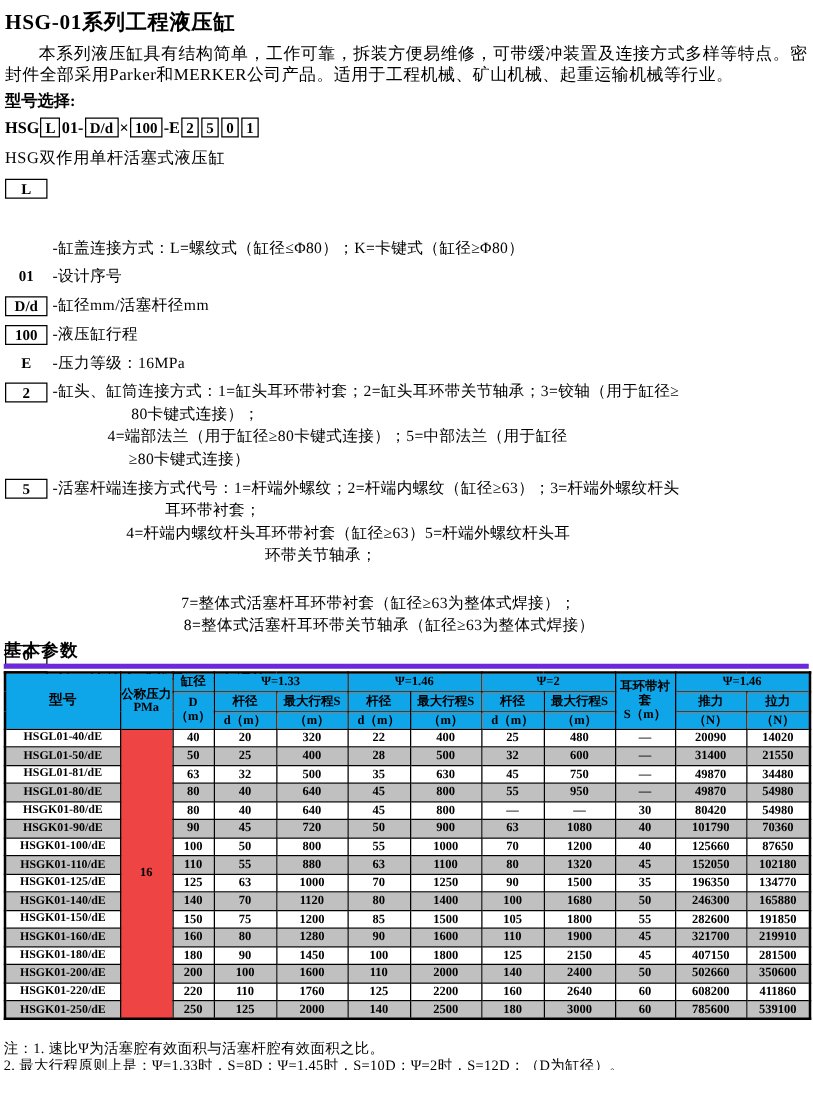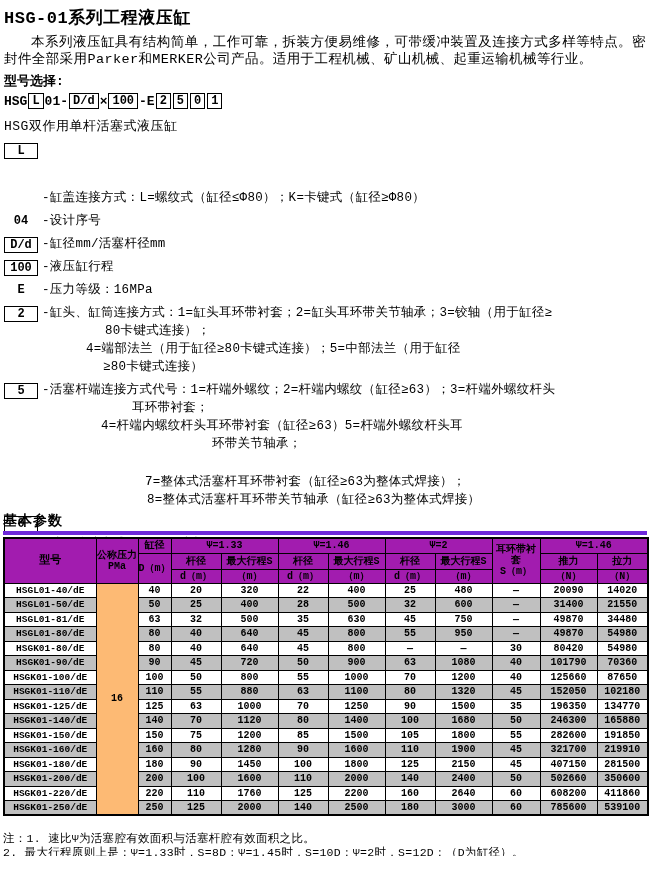--- a/index.html
+++ b/index.html
@@ -2,21 +2,21 @@
 <html><head>
 <meta charset="utf-8">
 <style>
   * { margin:0; padding:0; box-sizing:border-box; }
   html,body { background:#fff; }
   .page {
     position:relative;
     width:650px; height:856px;
     background:#fff;
     color:#000;
-    font-family:Liberation Mono, monospace;
+    font-family:Liberation Serif, serif;
     overflow:hidden;
     padding:6px 4px 0 4px;
   }
   .title { font-size:17px; font-weight:bold; letter-spacing:0.5px; margin-bottom:5px; }
   .intro {
     font-size:13.5px; line-height:17px; text-align:justify;
     text-indent:2em; width:642px; margin-bottom:4px; letter-spacing:0.4px;
   }
   .sel-heading { font-size:13px; font-weight:bold; margin:2px 0 3px 0; }
   .formula { height:20px; margin-bottom:4px; font-weight:bold; font-size:13px; }
@@ -41,29 +41,29 @@
     border-bottom:4px solid #6d28d9; padding-bottom:1px; margin-bottom:2px; width:644px;
   }
   table.params {
     width:644px; border-collapse:collapse; table-layout:fixed;
     border:2px solid #000; font-weight:bold;
   }
   table.params th, table.params td {
     border:1px solid #000; text-align:center; vertical-align:middle;
     padding:0; overflow:hidden;
   }
-  thead th { background:#a21caf; font-size:10px; line-height:11px; }
+  thead th { background:#0ea5e9; font-size:10px; line-height:11px; }
   thead tr:nth-child(1) th { height:15px; }
   thead tr:nth-child(2) th { height:16px; }
   thead tr:nth-child(3) th { height:14px; }
   th.c-model { font-size:11px; }
   tbody td { height:14.5px; font-size:10px; }
   tbody td.c-model { font-size:9.5px; }
   tbody tr.shade td { background:#c0c0c0; }
-  tbody td.c-press-body { background:#fdba74; font-size:10px; }
+  tbody td.c-press-body { background:#ef4444; font-size:10px; }
   .notes { margin-top:16px; }
   .note-line { font-size:11.5px; line-height:14px; letter-spacing:0.3px; white-space:nowrap; }
 </style>
 </head>
 <body>
 
 <div class="page">
 
   <div class="title">HSG-01系列工程液压缸</div>
 
@@ -76,21 +76,21 @@
   <div class="subtitle">HSG双作用单杆活塞式液压缸</div>
 
   <div id="code-items">
       <div class="code-item">
         <span class="code boxed">L</span>
         <div class="desc">
           <div class="desc-line" style="padding-left: 0px; margin-top: 48px;">-缸盖连接方式：L=螺纹式（缸径≤Φ80）；K=卡键式（缸径≥Φ80）</div>
         </div>
       </div>
       <div class="code-item">
-        <span class="code">04</span>
+        <span class="code">01</span>
         <div class="desc">
           <div class="desc-line" style="padding-left: 0px;">-设计序号</div>
         </div>
       </div>
       <div class="code-item">
         <span class="code boxed">D/d</span>
         <div class="desc">
           <div class="desc-line" style="padding-left: 0px;">-缸径mm/活塞杆径mm</div>
         </div>
       </div>

